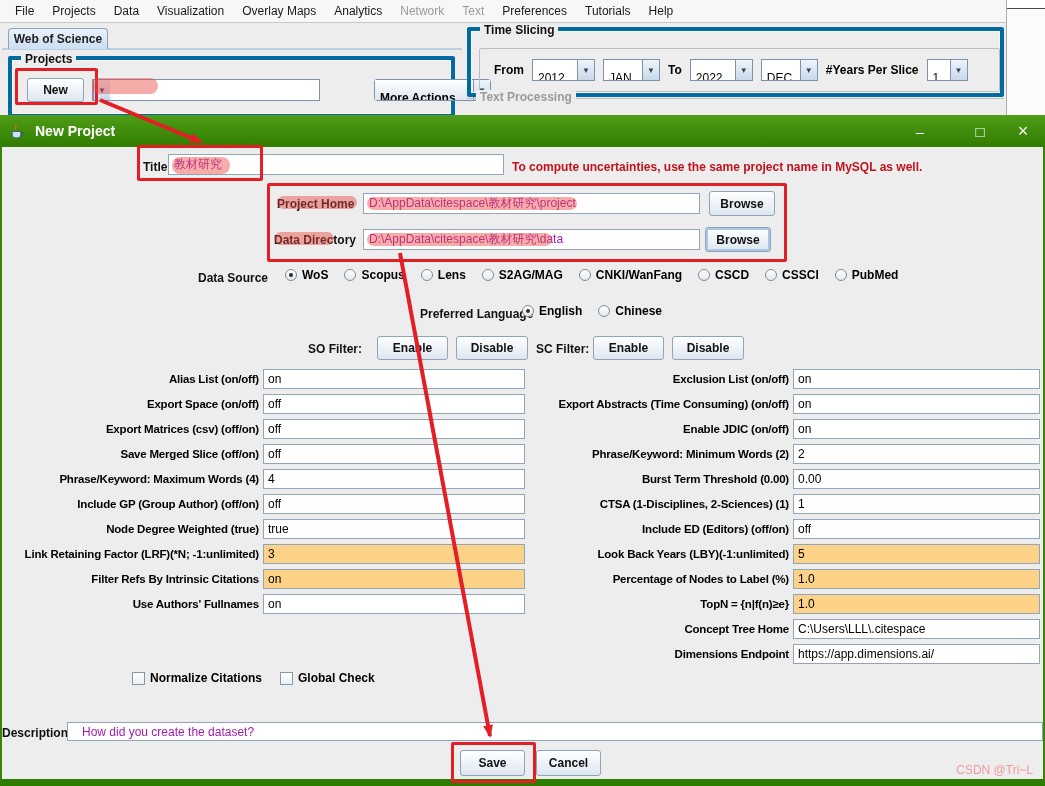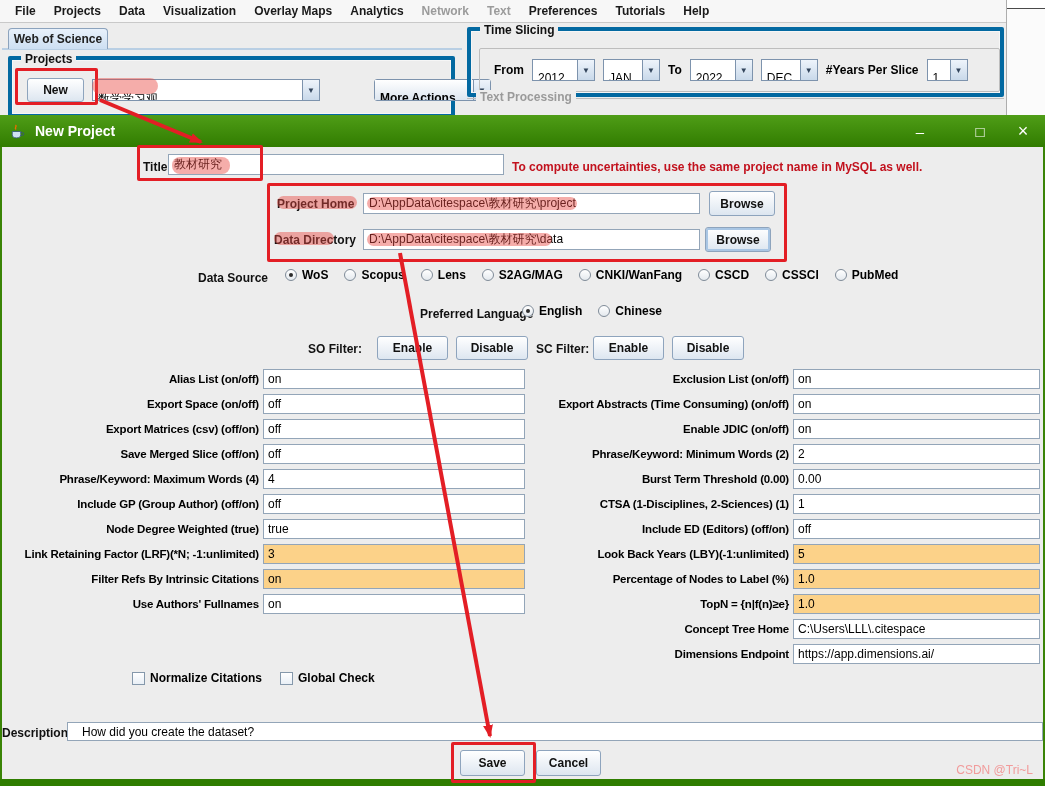--- a/index.html
+++ b/index.html
@@ -4,21 +4,21 @@
 <style>
   * { margin:0; padding:0; box-sizing:border-box; }
   html,body { width:1045px; height:786px; }
   body { font-family:"Liberation Sans", sans-serif; font-size:12px; background:#ededed; }
   #screen { position:relative; width:1045px; height:786px; overflow:hidden; background:#ededed; }
   .abs { position:absolute; }
 
   
   #menubar { left:0; top:0; width:1045px; height:23px; background:#f7f7f7;
              border-bottom:1px solid #c9c9c9; display:flex; align-items:center; padding-left:6px; z-index:1; }
-  .menu-item { padding:0 9px; font-weight:bold; color:#1a1a1a; white-space:nowrap; cursor:default; }
+  .menu-item { padding:0 9px; font-weight:normal; color:#1a1a1a; white-space:nowrap; cursor:default; }
   .menu-item.disabled { color:#9b9b9b; }
 
   #ws-tab { left:8px; top:28px; width:100px; height:21px; z-index:2;
             background:linear-gradient(#e8f1fb,#cddff2); border:1px solid #8ca3bd; border-bottom:none;
             border-radius:4px 4px 0 0; font-weight:bold; color:#222; display:flex; align-items:center; justify-content:center; }
   #tab-panel { left:2px; top:48px; width:460px; height:67px; border-top:2px solid #b9cfe4; z-index:1; }
 
   .group { border:4px solid #0369a1; border-radius:2px; box-shadow:inset 0 0 0 1px #f6f6f6; z-index:1;text-decoration:underline; }
   .group-title { position:absolute; top:-8px; left:9px; background:#ededed; padding:0 4px; font-weight:bold; color:#111; }
   #projects-group { left:8px; top:56px; width:447px; height:62px; }
@@ -52,21 +52,21 @@
                      display:flex; align-items:center; }
   #dialog-title { color:#fff; font-weight:bold; font-size:14px; margin-left:10px; }
   #java-icon { width:17px; height:17px; margin-left:8px; }
   .winbtn { position:absolute; top:115px; width:44px; height:32px; color:#fff; font-size:15px;
             display:flex; align-items:center; justify-content:center; z-index:6; cursor:default; }
   #btn-min { left:898px; } #btn-max { left:958px; } #btn-close { left:1001px; font-size:18px; }
 
   .dlg { z-index:6; }
   .dlabel { font-weight:bold; color:#111; white-space:nowrap; }
   .dinput { border:1px solid #93a5b8; background:#fff; height:21px; padding:1px 5px;
-            font-family:"Liberation Sans", sans-serif; font-size:12px; color:#000000; }
+            font-family:"Liberation Sans", sans-serif; font-size:12px; color:#a21caf; }
   #mysql-note { color:#c2121e; font-weight:bold; font-size:12px; white-space:nowrap; }
 
   .radio-row { display:flex; gap:16px; align-items:center; }
   .radio-opt { display:inline-flex; gap:5px; align-items:center; }
   .radio { width:12px; height:12px; border:1px solid #7f8b98; border-radius:50%;
            background:linear-gradient(#ffffff,#e4e9ee); position:relative; flex:0 0 auto; }
   .radio.sel::after { content:''; position:absolute; inset:3px; border-radius:50%; background:#2b2b2b; }
   .radio-label { font-weight:bold; white-space:nowrap; }
 
   .grid-col { z-index:6; }
@@ -109,21 +109,20 @@
       <span class="menu-item">Help</span>
     </div>
 
   <div id="ws-tab" class="abs">Web of Science</div>
   <div id="tab-panel" class="abs"></div>
 
   <div id="projects-group" class="abs group">
     <span class="group-title">Projects</span>
     <button class="jbtn abs" style="left:15px; top:18px; width:57px; height:24px;">New</button>
     <div class="combo abs" style="left:80px; top:19px; width:228px;">
-      <span class="val">数学学习观</span>
       <span class="arr">▼</span>
     </div>
     <div class="combo btnstyle abs" style="left:314px; top:19px; width:117px;">
       <span class="val">More Actions ...</span>
       <span class="arr">▼</span>
     </div>
   </div>
 
   <div id="time-slicing" class="abs group">
     <span class="group-title">Time Slicing</span>

